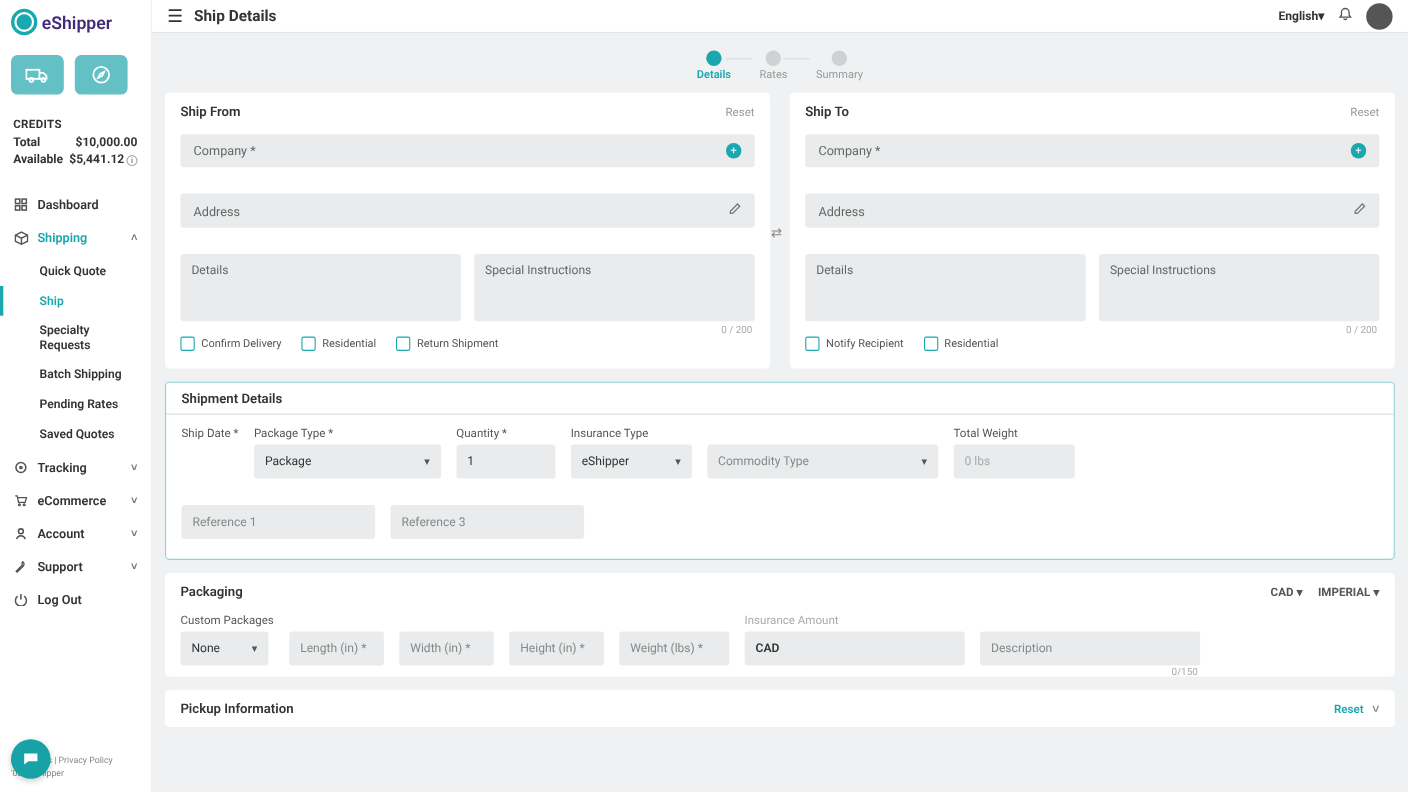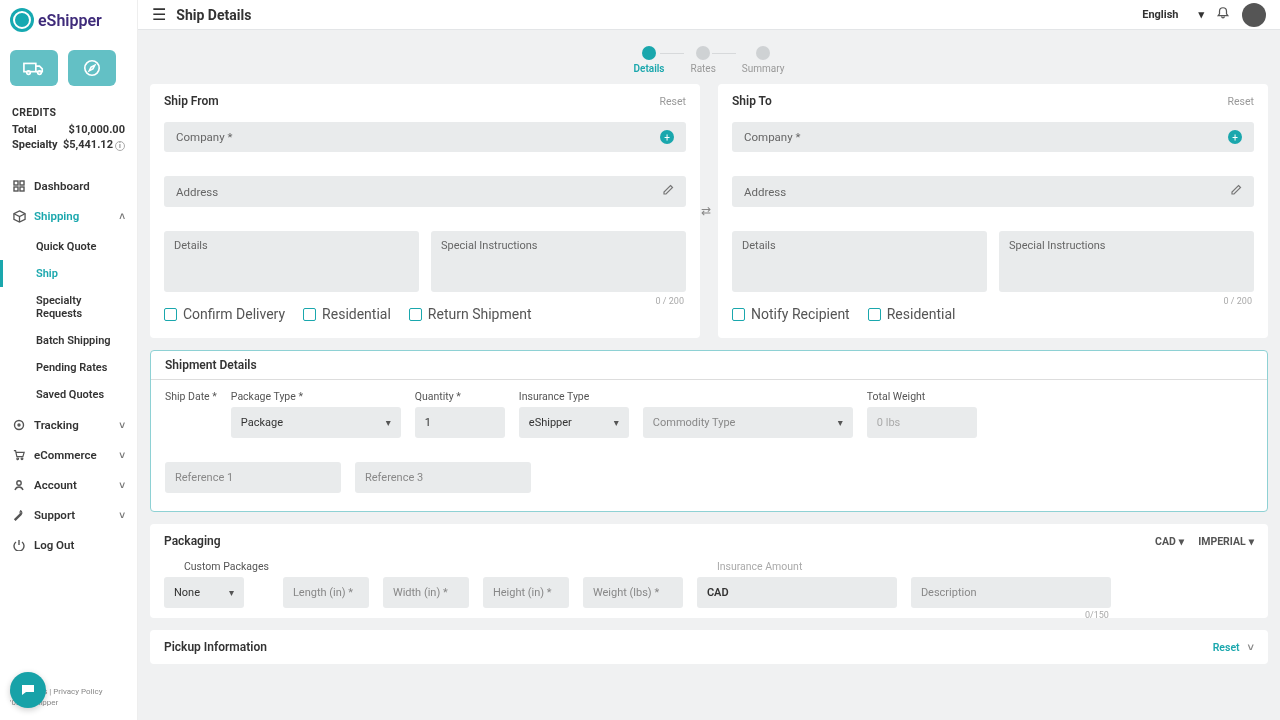--- a/index.html
+++ b/index.html
@@ -65,21 +65,21 @@
   }
   
   .main { flex:1; display:flex; flex-direction:column; background:#f0f1f2;}
   .topbar {
     height:30px; background:#fff; display:flex; align-items:center;
     padding:0 14px; border-bottom:1px solid #e3e5e7; gap:10px;
   }
   .hamb { font-size:16px; color:#333; cursor:pointer;}
   .page-title { font-size:14px; font-weight:700;}
   .top-right { margin-left:auto; display:flex; align-items:center; gap:12px;}
-  .lang { font-size:11px; font-weight:700; display:flex; gap:20px; cursor:pointer;}
+  .lang { font-size:11px; font-weight:700; display:flex; gap:0; cursor:pointer;}
   .bell { font-size:14px; color:#555;}
   .avatar { width:24px; height:24px; border-radius:50%; background:#555;}
   .content { flex:1; overflow-y:auto; padding:12px 12px 12px 12px; }
   
   .stepper { display:flex; justify-content:center; gap:26px; padding:4px 0 10px 0;}
   .step { display:flex; flex-direction:column; align-items:center; gap:3px; position:relative;}
   .step .dot { width:14px;height:14px;border-radius:50%; background:#cfd2d4;}
   .step.curr .dot { background:#1aa7ad;}
   .step .lbl { font-size:10px; color:#999;}
   .step.curr .lbl { color:#1aa7ad; font-weight:600;}
@@ -103,21 +103,21 @@
     margin-left:auto;
   }
   .pair { display:flex; gap:12px; }
   .pair > div { flex:1; }
   .tarea {
     background:#e9ebec; border-radius:3px; padding:8px 10px 40px 10px;
     font-size:11px; color:#666; position:relative;
   }
   .counter { position:absolute; right:2px; bottom:-14px; font-size:9px; color:#aaa;}
   .checks { display:flex; gap:18px; padding:14px 14px 4px 14px; flex-wrap:wrap;}
-  .chk { display:flex; align-items:center; gap:6px; font-size:14px; color:#555;}
+  .chk { display:flex; align-items:center; gap:6px; font-size:10px; color:#555;}
   .chk .box { width:13px;height:13px; border:1.5px solid #1aa7ad; border-radius:2px;}
   .swap { position:absolute; top:120px; left:calc(50% - 8px); color:#888; font-size:12px; cursor:pointer;}
   
   .ship-det { background:#fff; border:1px solid #8ed1d4; border-radius:4px; margin-bottom:12px; }
   .sd-hd { padding:7px 14px; font-size:12px; font-weight:600; border-bottom:0.5px solid #ddd; }
   .sd-body { padding:10px 14px 18px 14px; }
   .sd-row { display:flex; gap:14px; flex-wrap:nowrap; margin-bottom:24px;}
   .sd-col { display:flex; flex-direction:column; gap:4px;}
   .sd-col .lbl { font-size:10.5px; color:#555;}
   .sd-input {
@@ -129,21 +129,21 @@
   .w200{width:210px}
   .refs { display:flex; gap:14px;}
   .refs .sd-input{ width:176px;}
   
   .pkg { background:#fff; border-radius:4px; margin-bottom:12px; }
   .pkg-hd { display:flex; align-items:center; padding:10px 14px; }
   .pkg-hd h3 { font-size:12px; font-weight:600;}
   .pkg-hd .opts { margin-left:auto; display:flex; gap:14px; font-size:10.5px; font-weight:700; color:#555;}
   .pkg-hd .opts span{display:flex;align-items:center;gap:3px;cursor:pointer;}
   .pkg-body { padding:2px 14px 10px 14px; }
-  .pkg-lbl { font-size:10.5px; color:#555; margin-bottom:4px;margin-left:20px;}
+  .pkg-lbl { font-size:10.5px; color:#555; margin-bottom:4px;}
   .pkg-row { display:flex; gap:14px; align-items:flex-start;}
   .small{width:66px}
   .med{width:86px}
   .xmed{width:100px}
   .ins{width:200px}
   .desc{width:200px; position:relative}
   .desc .counter{bottom:-12px;}
   
   .pickup { background:#fff; border-radius:4px; }
   .pickup-hd { padding:10px 14px; display:flex; align-items:center; font-size:12px; font-weight:600; }
@@ -177,21 +177,21 @@
         </svg>
     </div>
   </div>
   <div class="credits">
     <h4>CREDITS</h4>
     <div class="cred-row">
       <span>Total</span>
       <span>$10,000.00</span>
     </div>
     <div class="cred-row">
-      <span>Specialty</span>
+      <span>Available</span>
       <span><span>$5,441.12</span><span class="info">i</span></span>
     </div>
   </div>
   <nav class="nav">
     <div class="nav-item">
       <span class="ico">
         <svg width="12" height="12" viewBox="0 0 12 12" fill="none" stroke="currentColor" stroke-width="1.4">
             <rect x="1" y="1" width="4" height="4"></rect>
             <rect x="7" y="1" width="4" height="4"></rect>
             <rect x="1" y="7" width="4" height="4"></rect>

